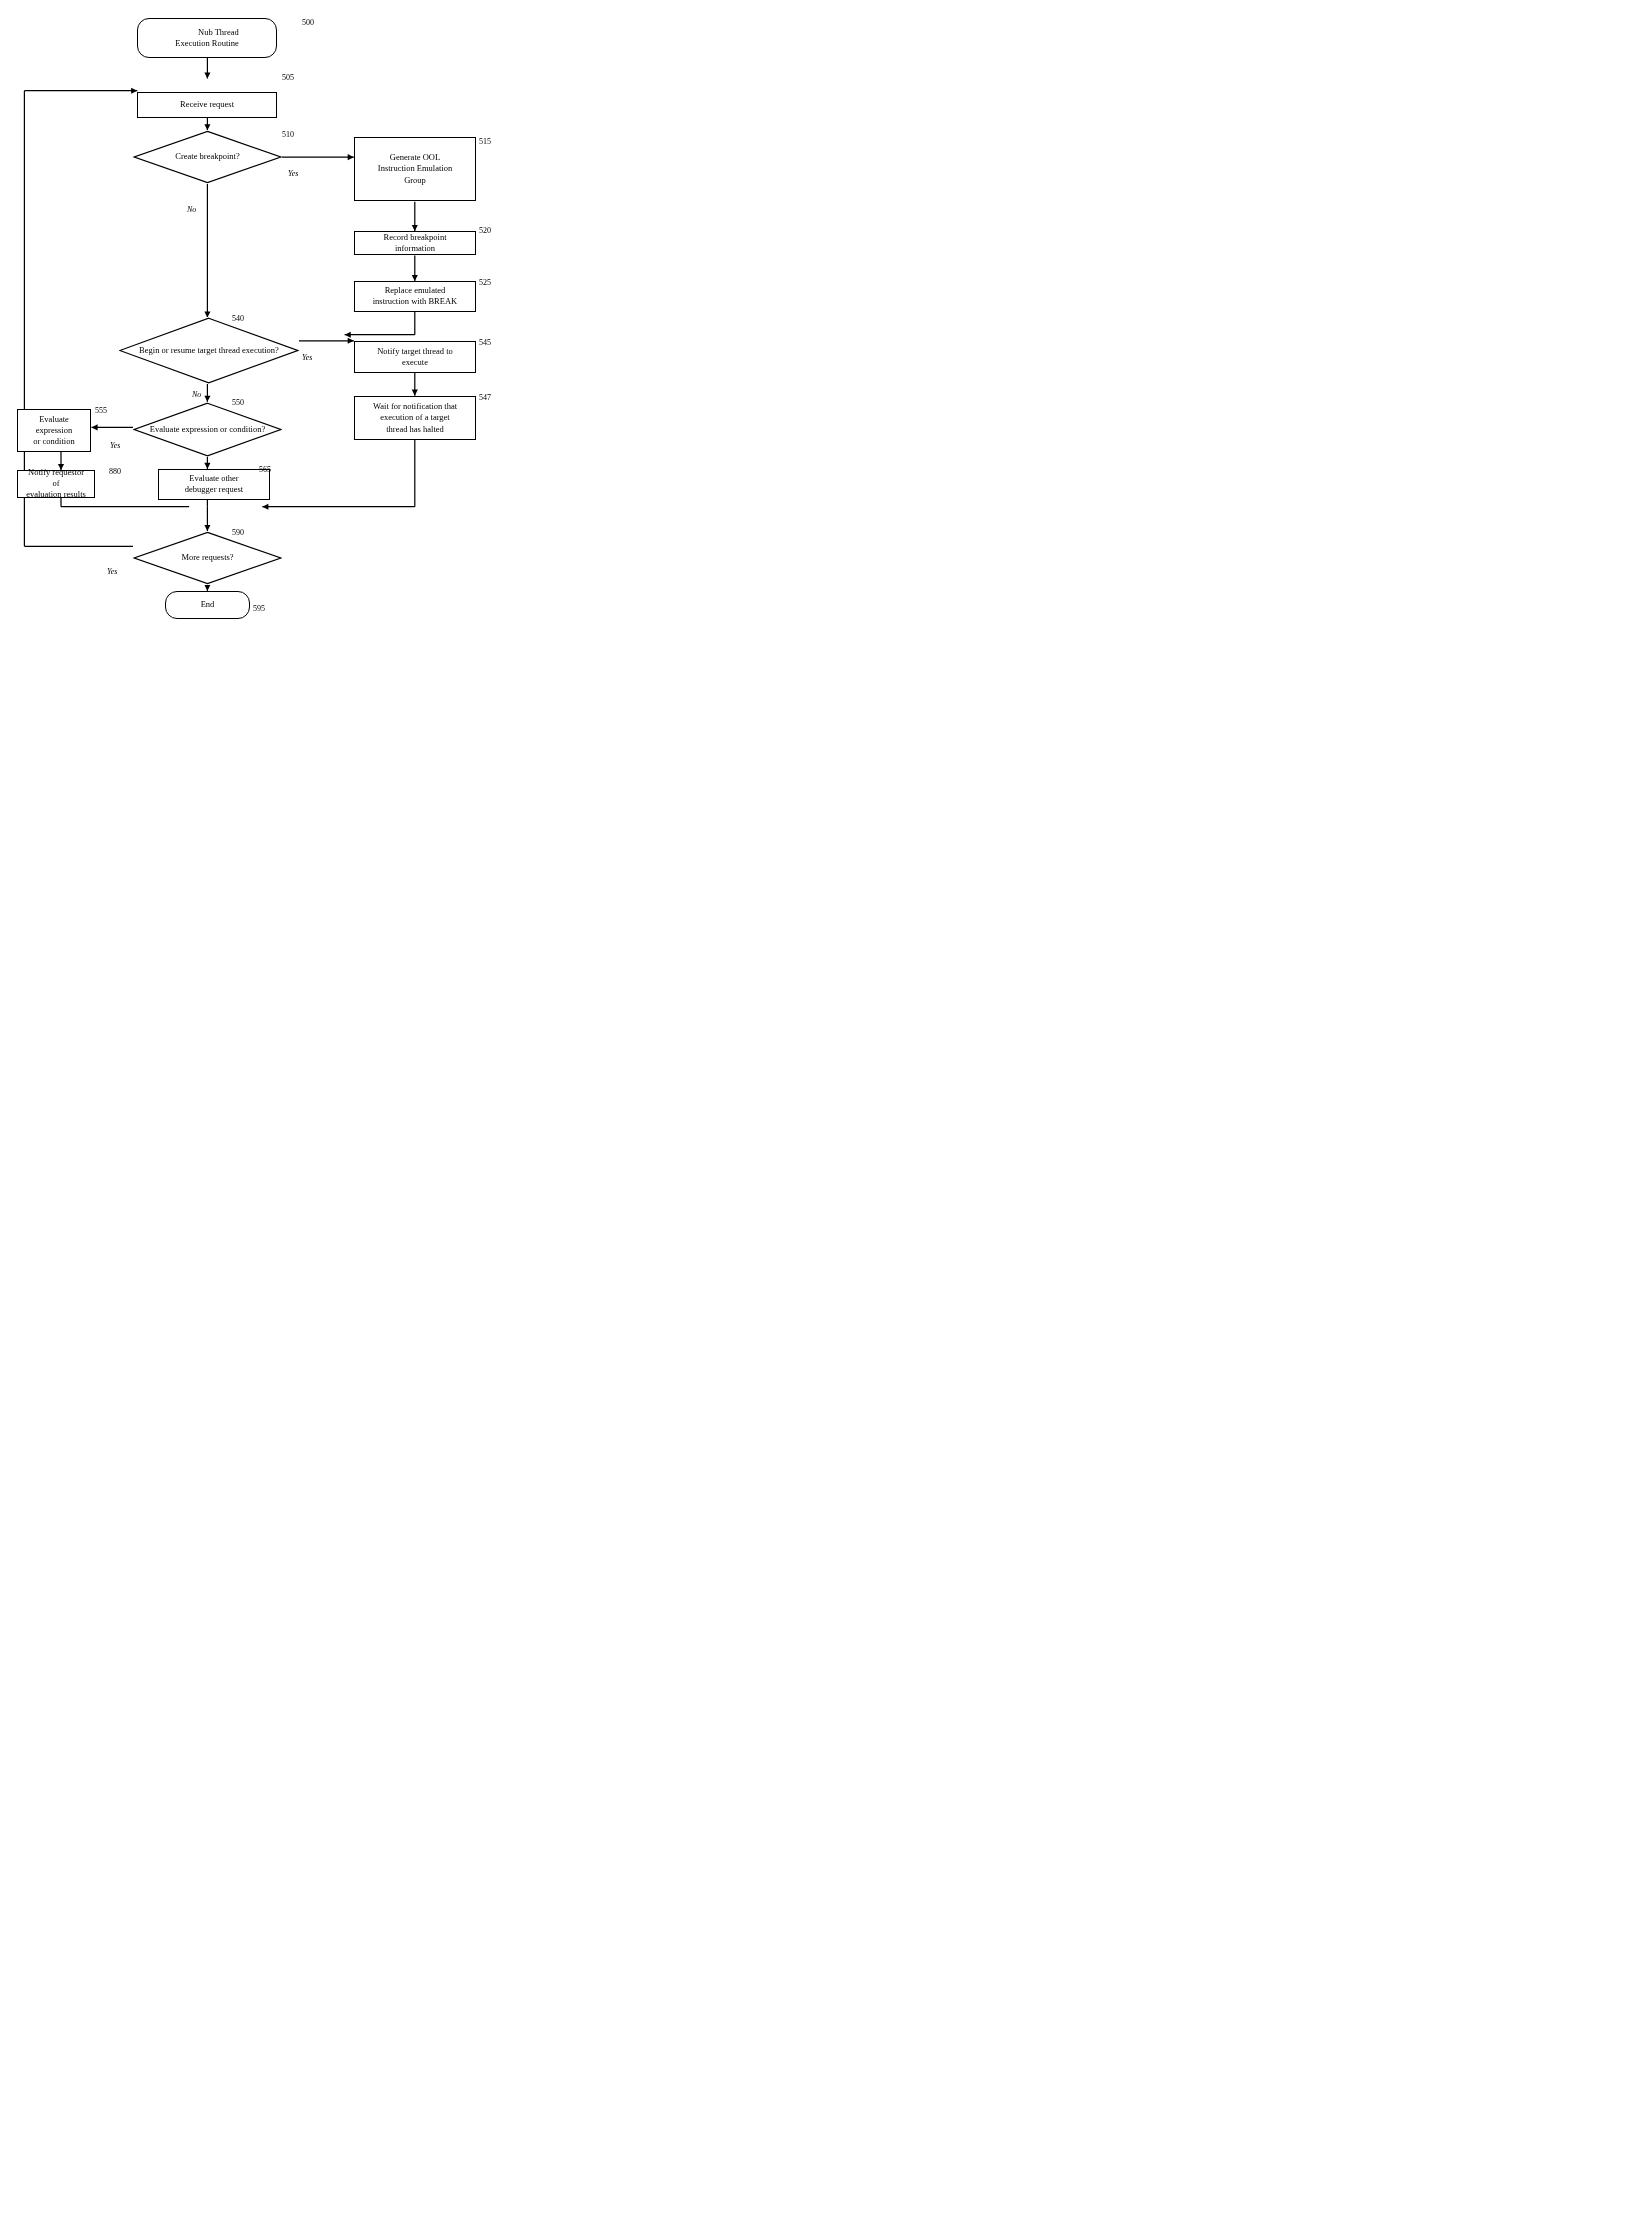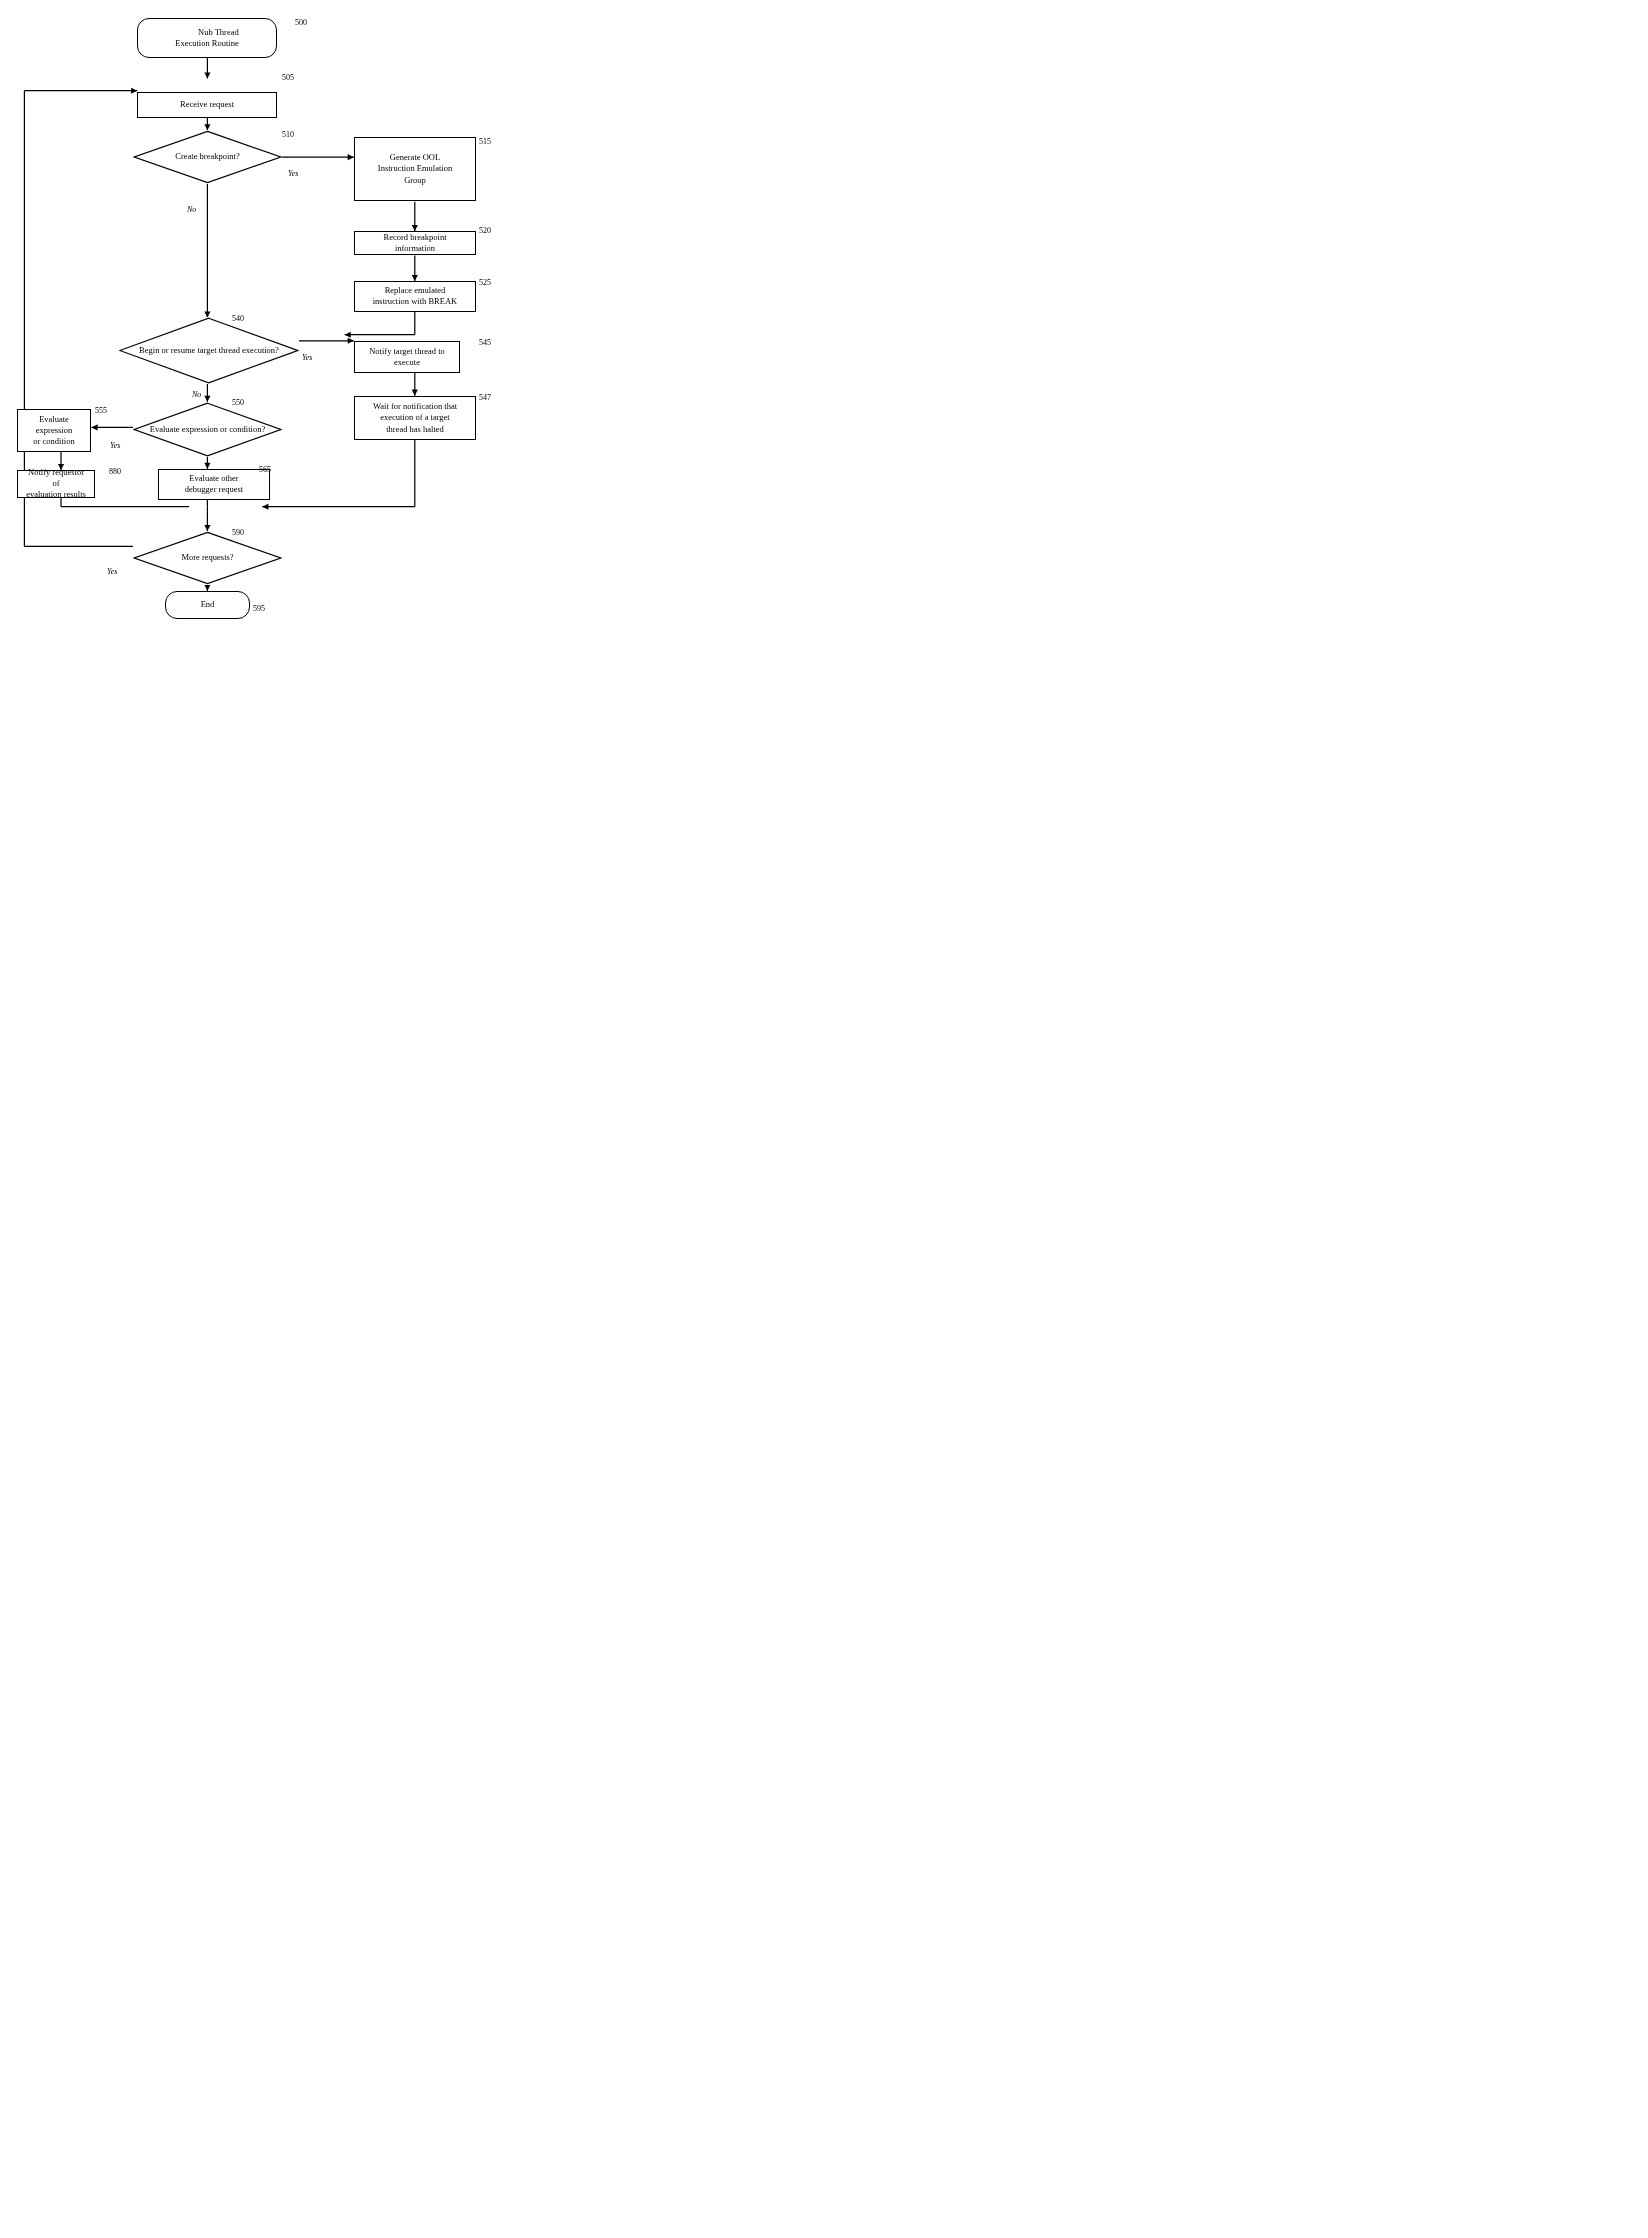--- a/index.html
+++ b/index.html
@@ -154,21 +154,21 @@
     <line x1="40" y1="895" x2="40" y2="148" stroke="#000" stroke-width="2"></line>
     <line x1="40" y1="148" x2="225" y2="148" stroke="#000" stroke-width="2"></line>
     <polygon points="225,148 215,143 215,153" fill="#000"></polygon>
 
   </svg>
 
   <div class="node rounded-rect" style="left:137px; top:18.3px; width:140px; height:40px;">
     <span style="white-space:pre-line;">Nub Thread
 Execution Routine</span>
   </div>
-  <span class="label-num" style="left:275px; top:18.3px;padding-left:20px;">500</span>
+  <span class="label-num" style="left:282px; top:18.3px;padding-left:20px;">500</span>
 
   <div class="node rect" style="left:137px; top:92px; width:140px; height:26px;align-items:center;">
     <span>Receive request</span>
   </div>
   <span class="label-num" style="left:282px; top:73px;">505</span>
 
   <div class="node diamond" style="left:133px; top:130px; width:149px; height:54px;">
     <div class="diamond-inner">
       <svg width="149" height="54" viewBox="0 0 244 88">
         <polygon points="122,2 242,44 122,86 2,44" fill="white" stroke="black" stroke-width="2"></polygon>
@@ -214,21 +214,21 @@
 execution?</span>
       </div>
     </div>
   </div>
   <span class="label-num" style="left:232px; top:314px;">540</span>
 
   <span class="arrow-label" style="left:302px; top:334px;">Yes</span>
 
   <span class="arrow-label" style="left:192px; top:371px;">No</span>
 
-  <div class="node rect" style="left:354px; top:341px; width:106px; height:32px;">
+  <div class="node rect" style="left:354px; top:341px; width:122px; height:32px;">
     <span style="white-space:pre-line;">Notify target thread to
 execute</span>
   </div>
   <span class="label-num" style="left:479px; top:338px;">545</span>
 
   <div class="node rect" style="left:354px; top:396px; width:122px; height:44px;">
     <span style="white-space:pre-line;">Wait for notification that
 execution of a target
 thread has halted</span>
   </div>

